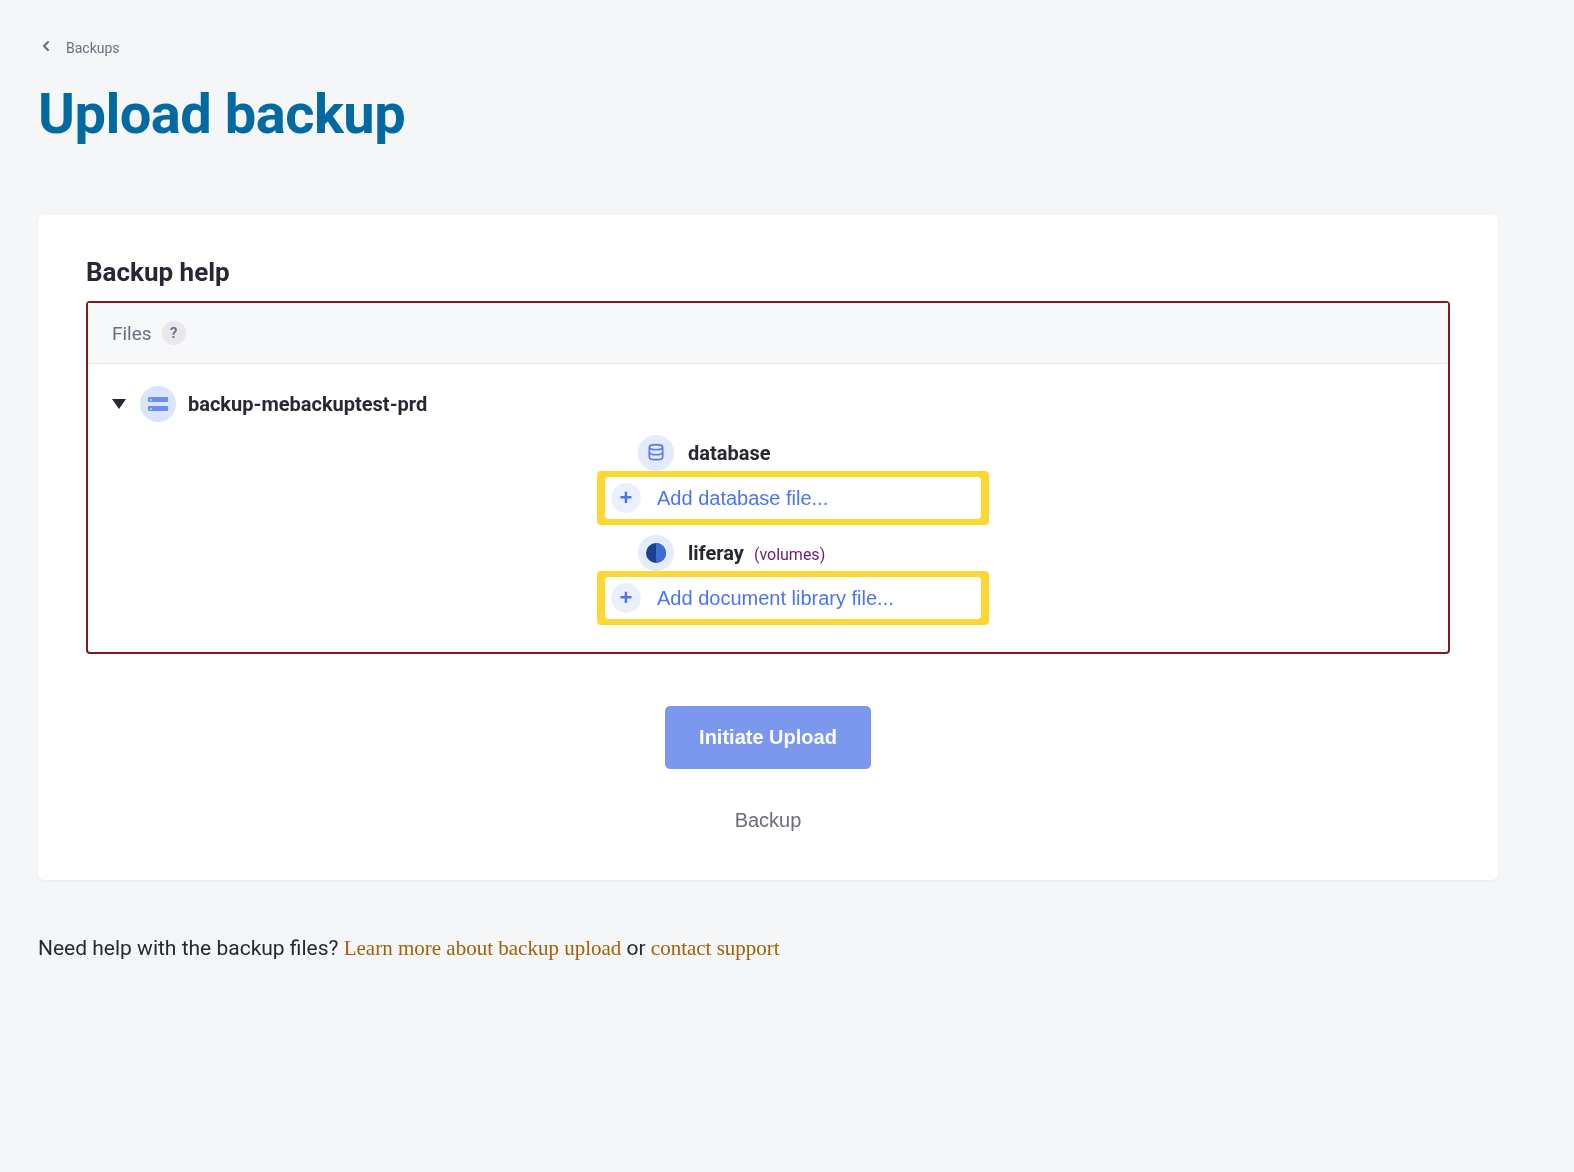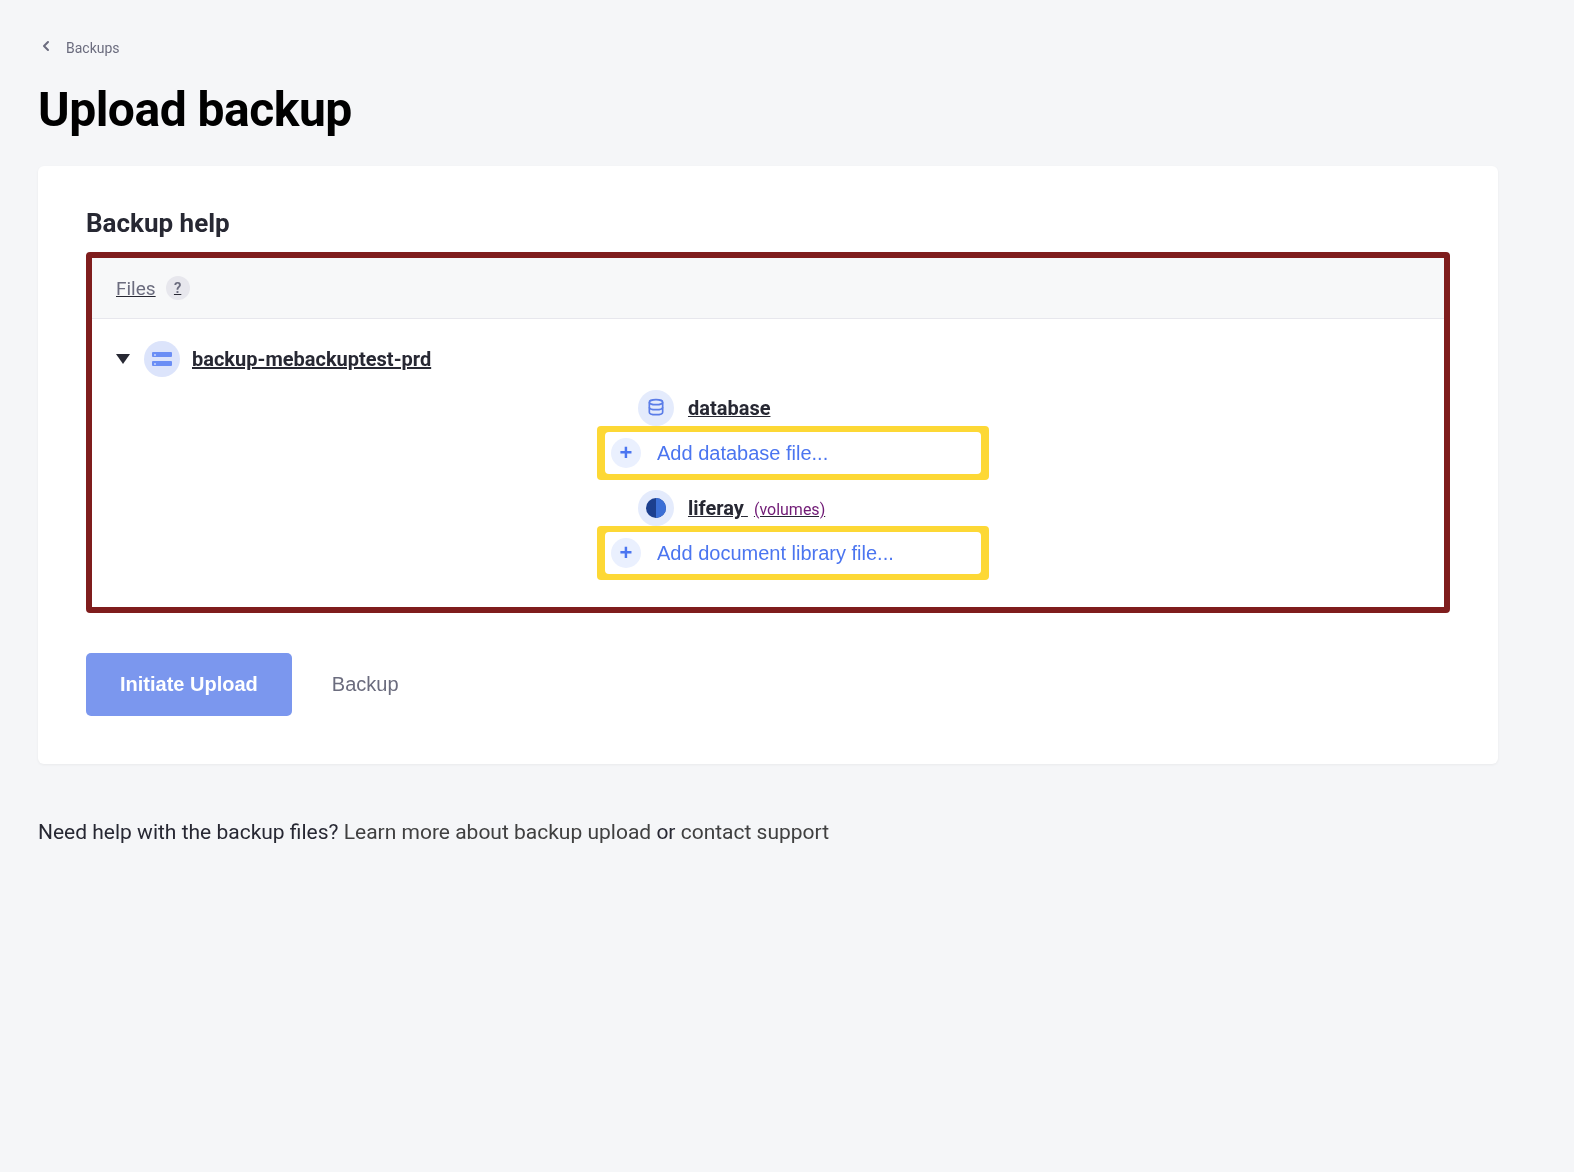--- a/index.html
+++ b/index.html
@@ -14,24 +14,24 @@
     display: flex;
     align-items: center;
     gap: 12px;
     color: #6b6c7e;
     font-size: 14px;
     cursor: pointer;
     margin-bottom: 24px;
   }
   .breadcrumb svg { width: 16px; height: 16px; }
   h1.page-title {
-    font-size: 48px;
+    font-size: 56px;
     font-weight: 700;
-    color: #000000;
-    margin-bottom: 28px;
+    color: #0369a1;
+    margin-bottom: 68px;
     letter-spacing: -0.5px;
   }
   .card {
     background: #fff;
     border-radius: 6px;
     box-shadow: 0 1px 3px rgba(0,0,0,0.05);
     padding: 42px 48px 48px 48px;
     width: 1460px;
   }
   .section-title {
@@ -39,24 +39,23 @@
     font-weight: 700;
     color: #272833;
     margin-bottom: 14px;
   }
   .section-desc {
     font-size: 20px;
     color: #4a4b57;
     margin-bottom: 56px;
   }
   .files-box {
-    border: 6px solid #7f1d1d;
+    border: 2px solid #7f1d1d;
     border-radius: 4px;
-    margin-bottom: 40px;
-    text-decoration: underline;
+    margin-bottom: 52px;
   }
   .files-header {
     background: #f7f8f9;
     padding: 18px 24px;
     border-bottom: 1px solid #e7e7ed;
     display: flex;
     align-items: center;
     gap: 10px;
     font-size: 19px;
     color: #6b6c7e;
@@ -152,20 +151,21 @@
     justify-content: center;
     color: #4b75f0;
     font-weight: 700;
     font-size: 22px;
     flex-shrink: 0;
   }
   .actions {
     display: flex;
     align-items: center;
     gap: 40px;
+    flex-direction: column;
   }
   .btn-primary {
     background: #7b97ee;
     color: #fff;
     border: none;
     font-size: 20px;
     font-weight: 600;
     padding: 20px 34px;
     border-radius: 5px;
     cursor: pointer;
@@ -176,23 +176,24 @@
     color: #6b6c7e;
     font-size: 20px;
     cursor: pointer;
   }
   .help-footer {
     margin-top: 56px;
     font-size: 21px;
     color: #272833;
   }
   .help-footer a {
-    color: #404040;
+    color: #a16207;
     text-decoration: none;
     cursor: pointer;
+    font-family: Liberation Serif, serif;
   }
   .server-lines {
     width: 20px; height: 14px;
     display: flex;
     flex-direction: column;
     justify-content: space-between;
   }
   .server-lines span {
     display: block;
     height: 5px;

